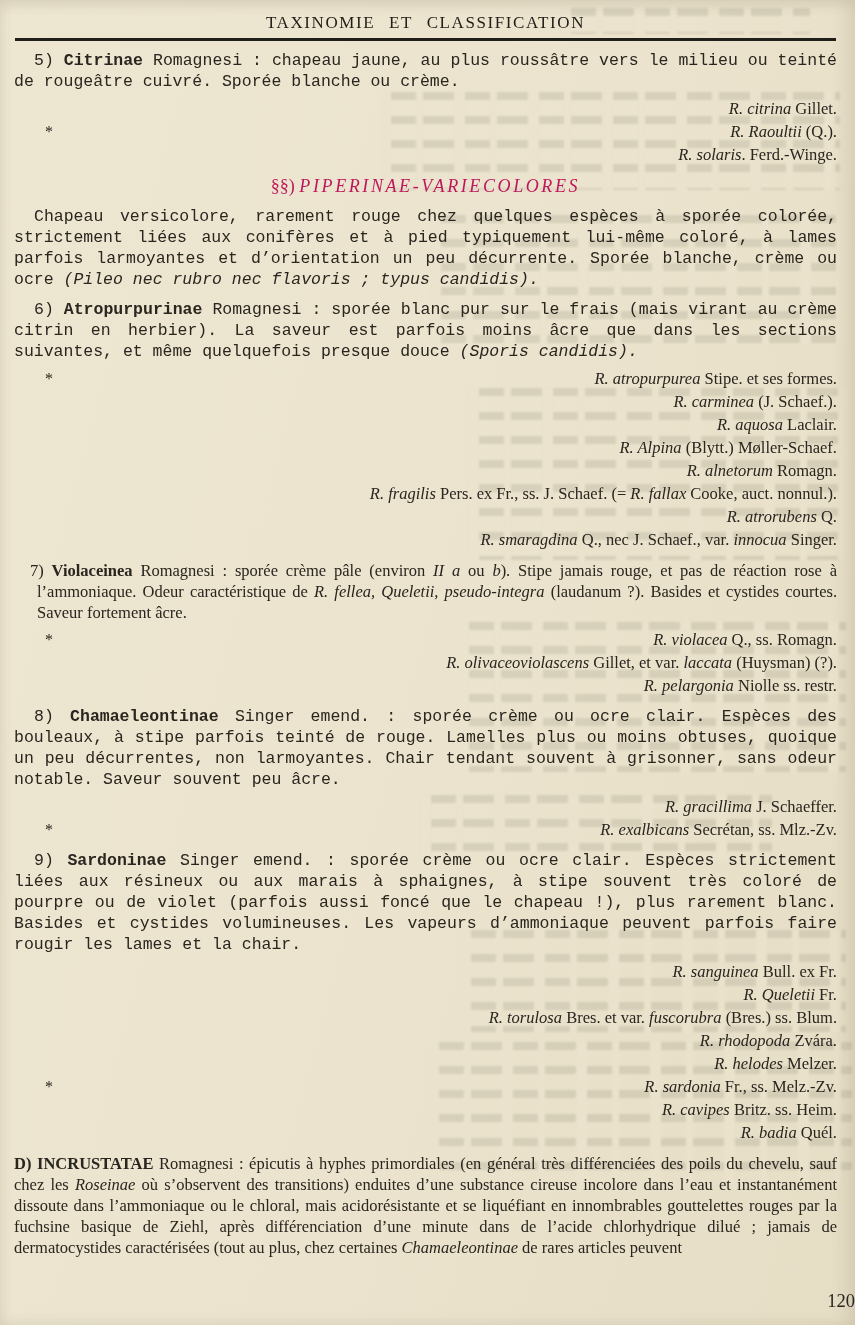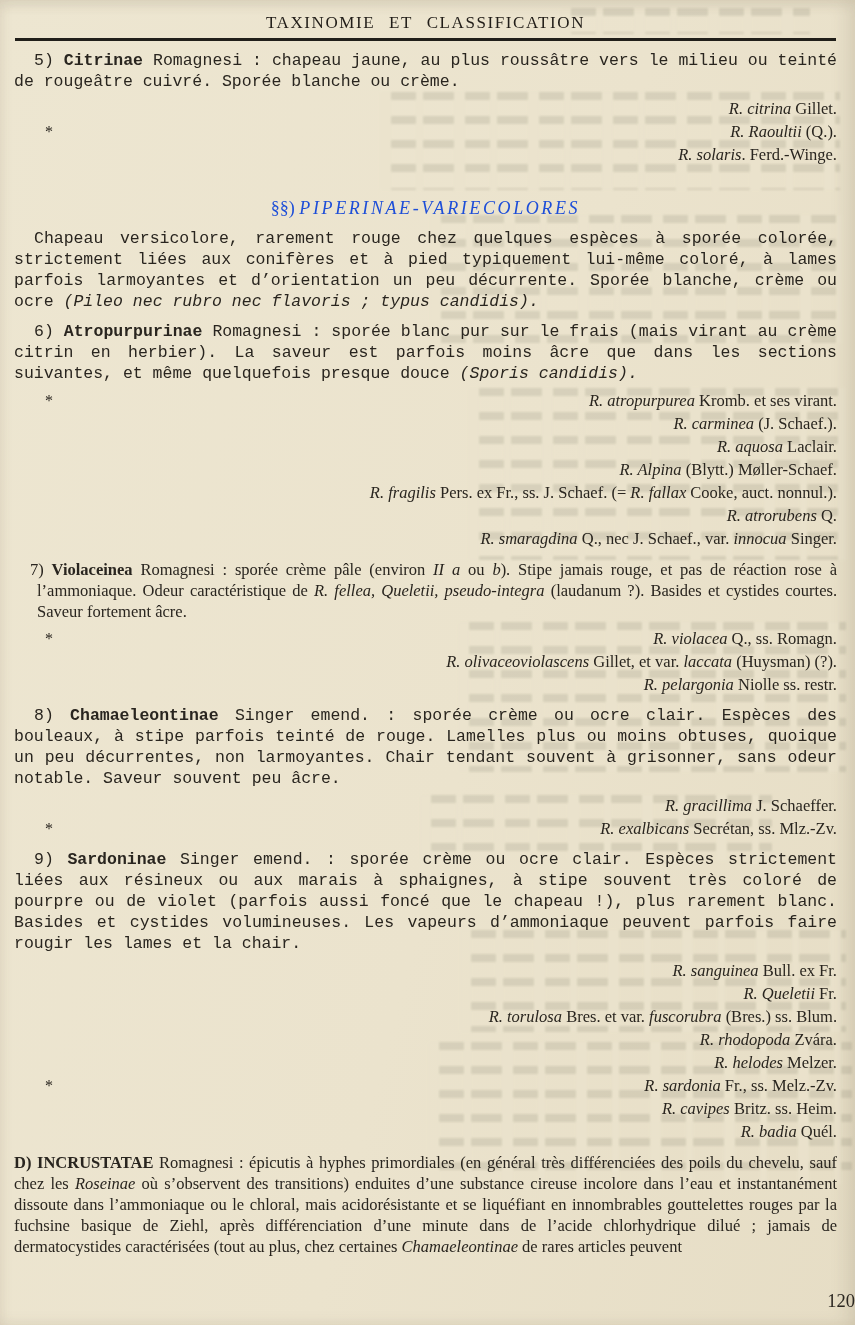--- a/index.html
+++ b/index.html
@@ -60,24 +60,24 @@
   .para {
     margin: 9px 0 0 0;
     font-size: 16.5px;
     line-height: 21px;
     text-align: justify;
   }
   .para.numbered  { text-indent: 20px; font-family: Liberation Mono, monospace; }
   .para.flush     { text-indent: 0; }
   .para.block-indent { margin-left: 23px; text-indent: -7px; }
   .section-heading {
-    margin: 32px 0 4px 0;
+    margin: 10px 0 4px 0;
     text-align: center;
     font-size: 18px;
-    color: #1d4ed8;
+    color: #be185d;
   }
   .species-list { margin: 5px 0 2px 0; }
   .species-item {
     position: relative;
     margin-left: 44px;
     font-size: 16.5px;
     line-height: 23px;
     text-align: right;
   }
   .star {
@@ -120,24 +120,25 @@
       <p class="para numbered"><span>5) </span><span class="b">Citrinae</span><span> Romagnesi : chapeau jaune, au plus roussâtre vers le milieu ou teinté de rougeâtre cuivré. Sporée blanche ou crème.</span></p>
       <div class="species-list">
         <div class="species-item"><span class="i">R. citrina</span><span> Gillet.</span></div>
         <div class="species-item"><span class="star">*</span><span class="i">R. Raoultii</span><span> (Q.).</span></div>
         <div class="species-item"><span class="i">R. solaris</span><span>. Ferd.-Winge.</span></div>
       </div>
       <div class="section-heading"><span>§§) </span><span class="i sp">PIPERINAE-VARIECOLORES</span></div>
       <p class="para numbered"><span>Chapeau versicolore, rarement rouge chez quelques espèces à sporée colorée, strictement liées aux conifères et à pied typiquement lui-même coloré, à lames parfois larmoyantes et d’orientation un peu décurrente. Sporée blanche, crème ou ocre </span><span class="i">(Pileo nec rubro nec flavoris ; typus candidis).</span></p>
       <p class="para numbered"><span>6) </span><span class="b">Atropurpurinae</span><span> Romagnesi : sporée blanc pur sur le frais (mais virant au crème citrin en herbier). La saveur est parfois moins âcre que dans les sections suivantes, et même quelquefois presque douce </span><span class="i">(Sporis candidis).</span></p>
       <div class="species-list">
-        <div class="species-item"><span class="star">*</span><span class="i">R. atropurpurea</span><span> Kromb. et ses virant.</span></div>
+        <div class="species-item"><span class="star">*</span><span class="i">R. atropurpurea</span><span> Stipe. et ses formes.</span></div>
         <div class="species-item"><span class="i">R. carminea</span><span> (J. Schaef.).</span></div>
         <div class="species-item"><span class="i">R. aquosa</span><span> Laclair.</span></div>
         <div class="species-item"><span class="i">R. Alpina</span><span> (Blytt.) Møller-Schaef.</span></div>
+        <div class="species-item"><span class="i">R. alnetorum</span><span> Romagn.</span></div>
         <div class="species-item"><span class="i">R. fragilis</span><span> Pers. ex Fr., ss. J. Schaef. (= </span><span class="i">R. fallax</span><span> Cooke, auct. nonnul.).</span></div>
         <div class="species-item"><span class="i">R. atrorubens</span><span> Q.</span></div>
         <div class="species-item"><span class="i">R. smaragdina</span><span> Q., nec J. Schaef., var. </span><span class="i">innocua</span><span> Singer.</span></div>
       </div>
       <p class="para block-indent"><span>7) </span><span class="b">Violaceinea</span><span> Romagnesi : sporée crème pâle (environ </span><span class="i">II a</span><span> ou </span><span class="i">b</span><span>). Stipe jamais rouge, et pas de réaction rose à l’ammoniaque. Odeur caractéristique de </span><span class="i">R. fellea, Queletii, pseudo-integra</span><span> (laudanum ?). Basides et cystides courtes. Saveur fortement âcre.</span></p>
       <div class="species-list">
         <div class="species-item"><span class="star">*</span><span class="i">R. violacea</span><span> Q., ss. Romagn.</span></div>
         <div class="species-item"><span class="i">R. olivaceoviolascens</span><span> Gillet, et var. </span><span class="i">laccata</span><span> (Huysman) (?).</span></div>
         <div class="species-item"><span class="i">R. pelargonia</span><span> Niolle ss. restr.</span></div>
       </div>

